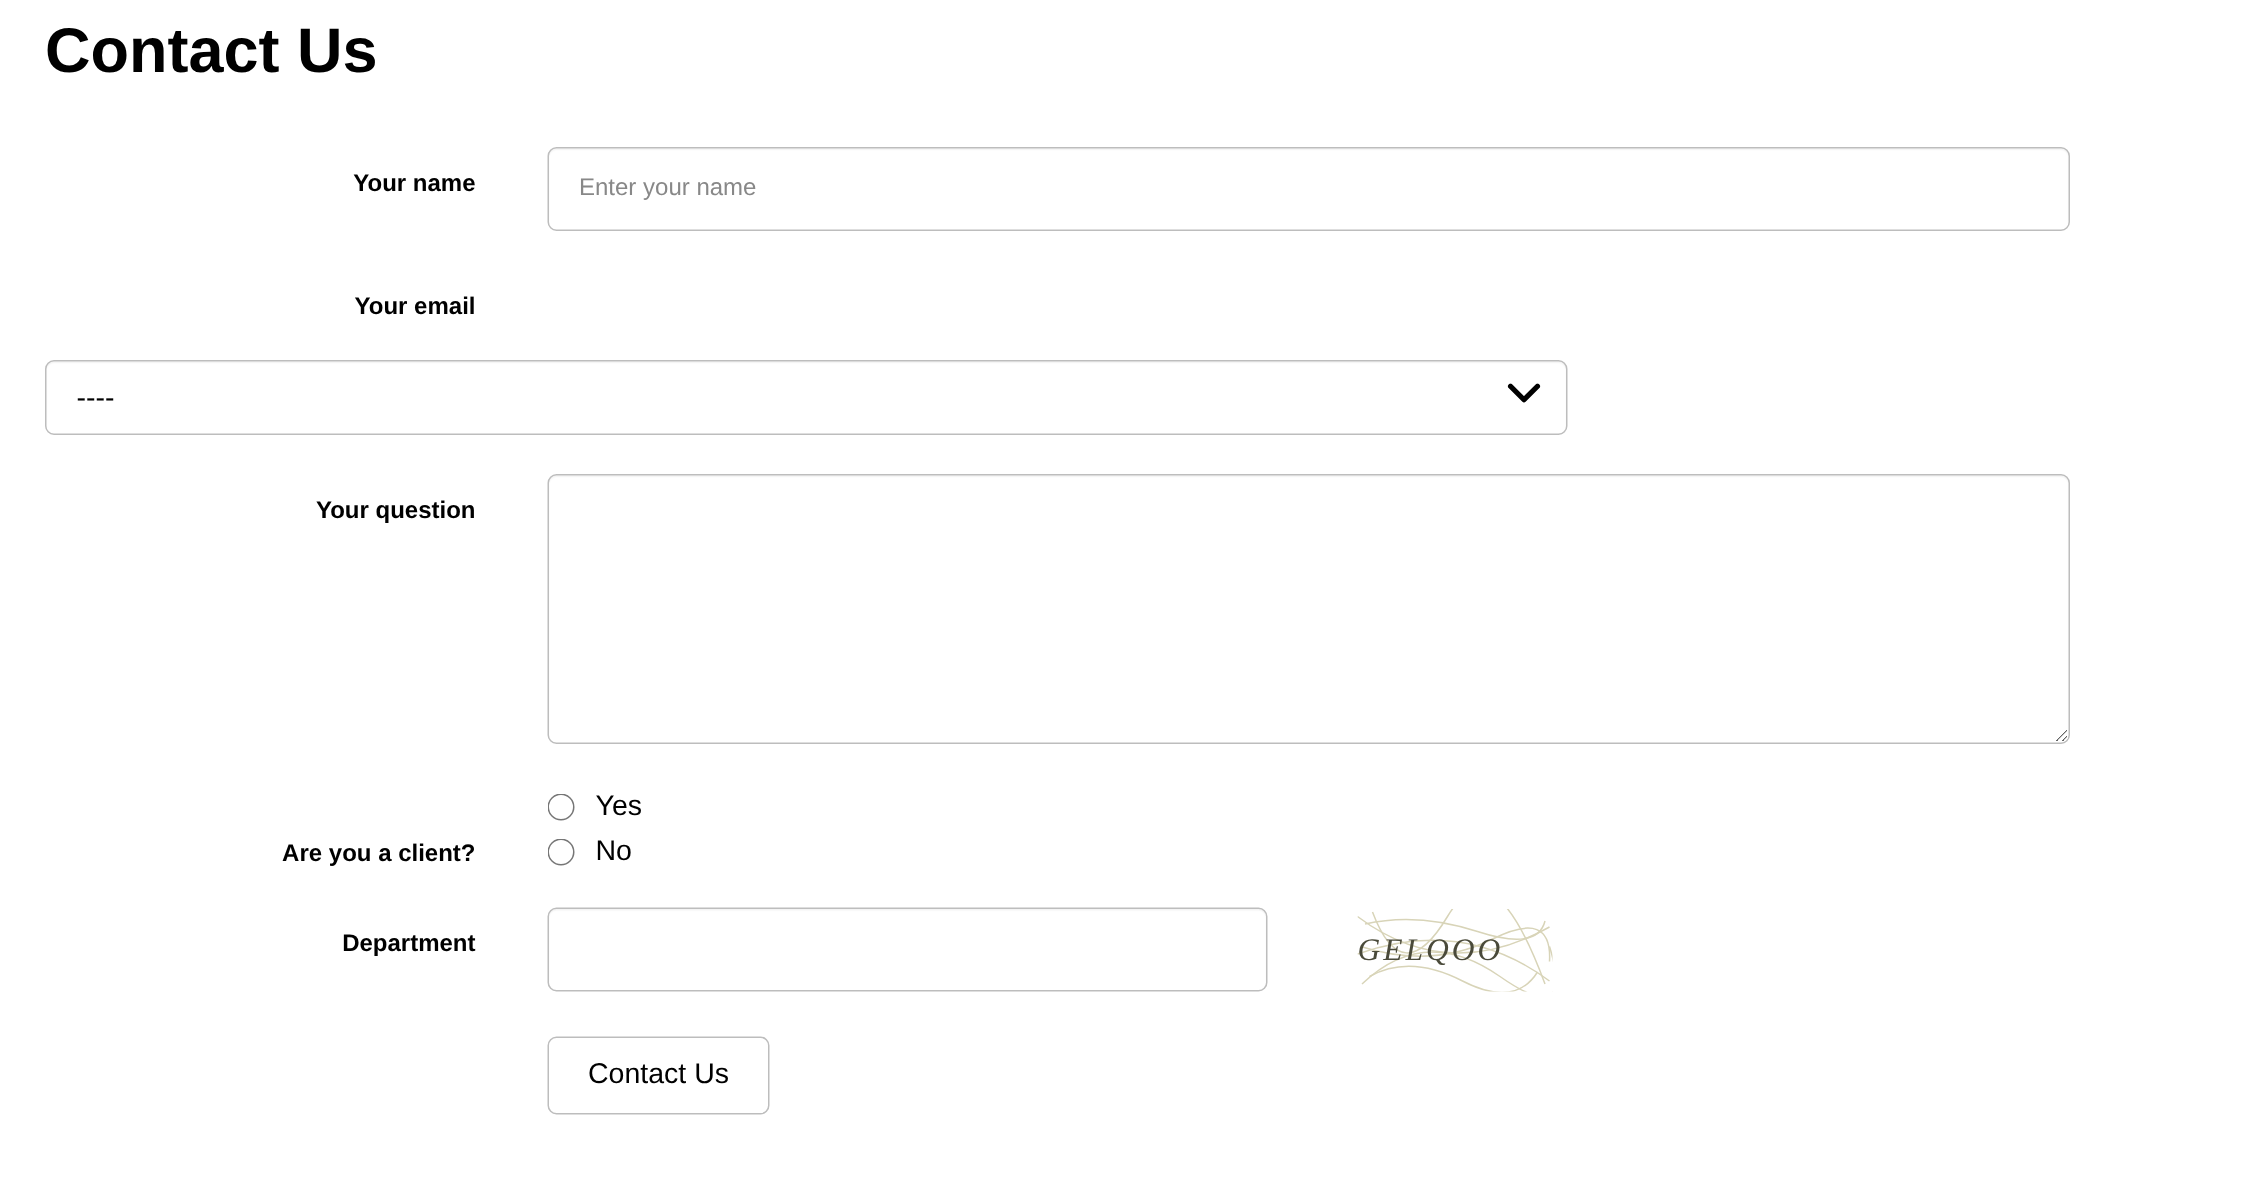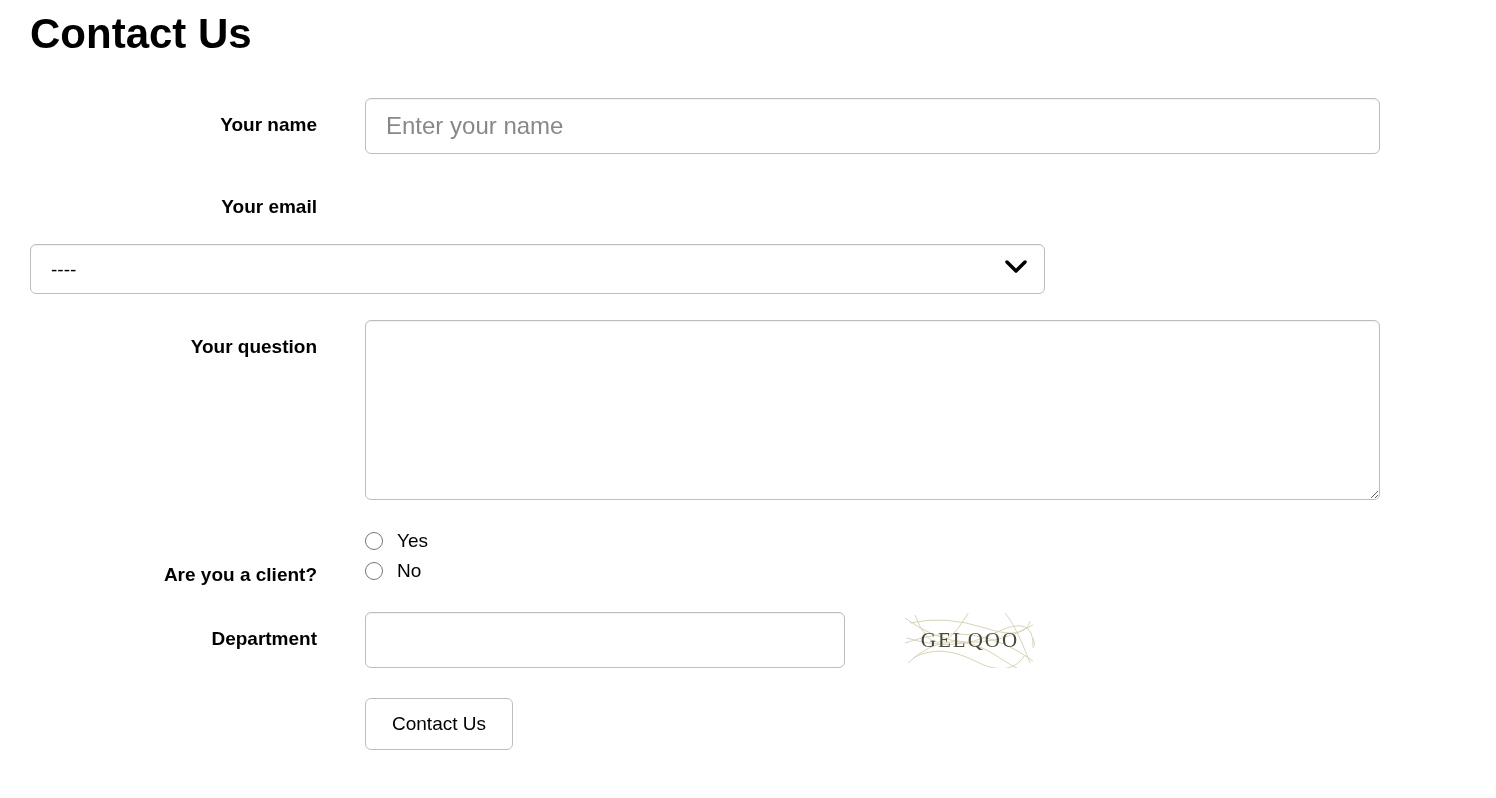--- a/index.html
+++ b/index.html
@@ -21,42 +21,42 @@
     .form-row {
       display: flex;
       align-items: flex-start;
       margin-bottom: 26px;
     }
     .form-label {
       width: 335px;
       text-align: right;
       padding-right: 48px;
       padding-top: 16px;
-      font-size: 19px;
+      font-size: 16px;
       font-weight: bold;
       flex-shrink: 0;
     }
     .form-label.radio-label {
       padding-top: 0px;
       margin-top: 34px;
     }
     .form-label.validation-label {
       padding-top: 16px;
     }
     .form-control-wrap {
       flex: 1;
       max-width: 1015px;
     }
     .text-input {
       width: 100%;
       height: 56px;
       border: 1px solid #bdbdbd;
       border-radius: 6px;
       padding: 0 20px;
-      font-size: 24px;
+      font-size: 16px;
       color: #333;
       box-shadow: inset 0 1px 1px rgba(0,0,0,0.05);
     }
     .text-input::placeholder {
       color: #888;
     }
     .select-wrap {
       position: relative;
       width: 100%;
     }
@@ -120,21 +120,21 @@
       padding: 0 20px;
       font-size: 20px;
       box-shadow: inset 0 1px 1px rgba(0,0,0,0.05);
     }
     .captcha-box {
       width: 130px;
       height: 55px;
       position: relative;
       display: flex;
       align-items: center;
-      justify-content: center;
+      font-style: italic;
     }
     .captcha-text {
       font-family: Georgia, serif;
       font-size: 21px;
       color: #4a4a3a;
       letter-spacing: 2px;
       position: relative;
       z-index: 2;
     }
     .captcha-noise {

